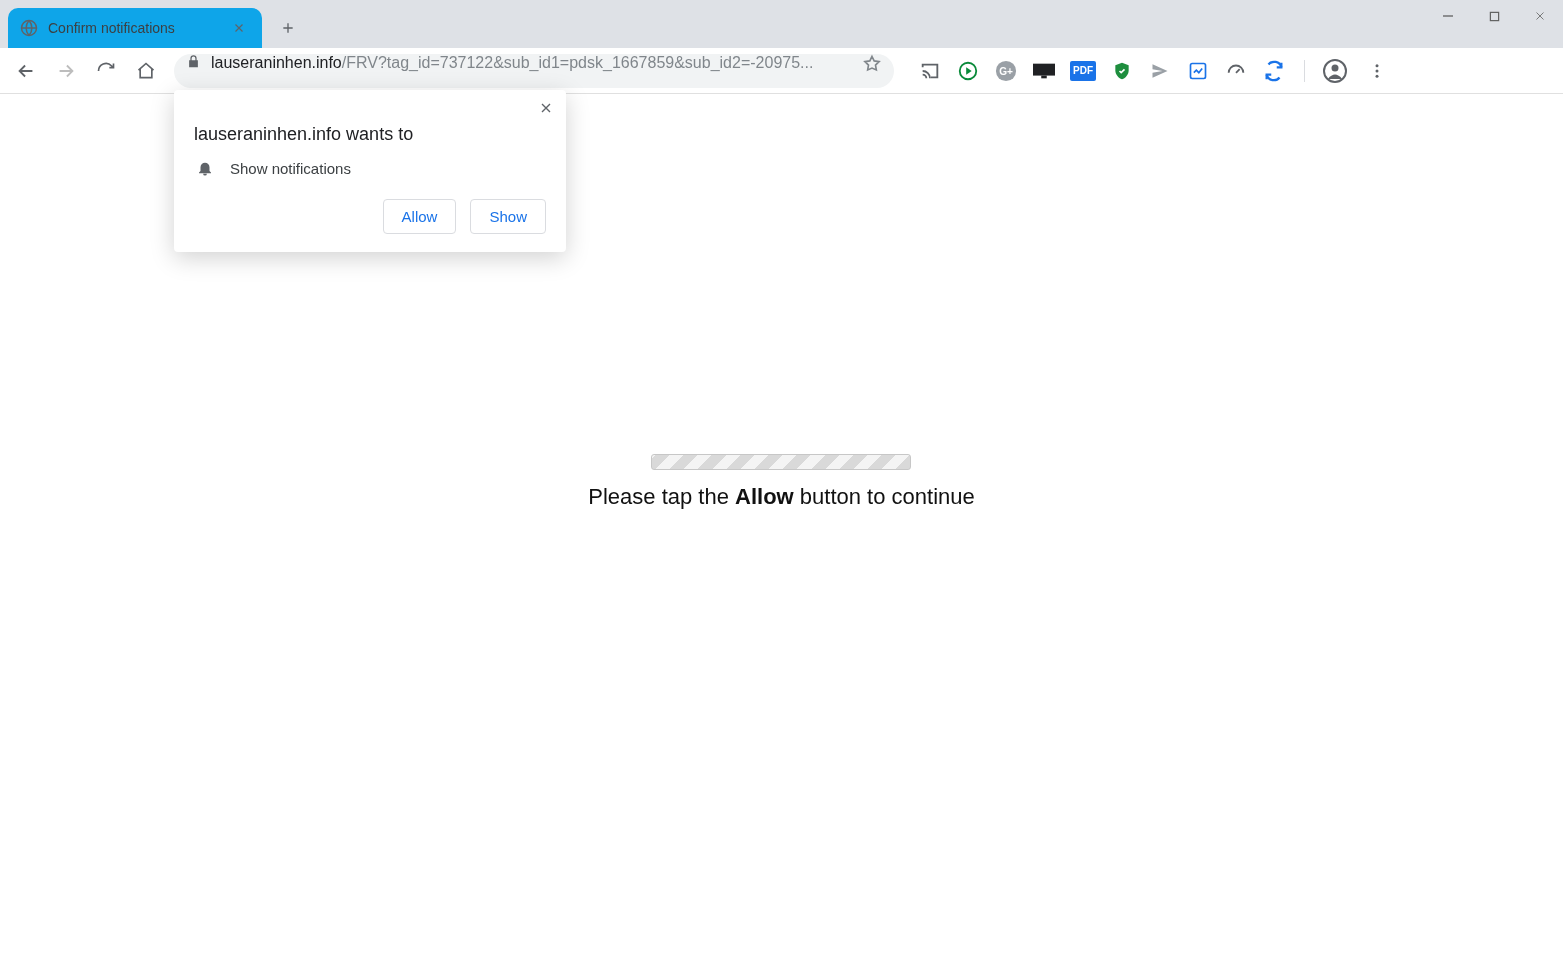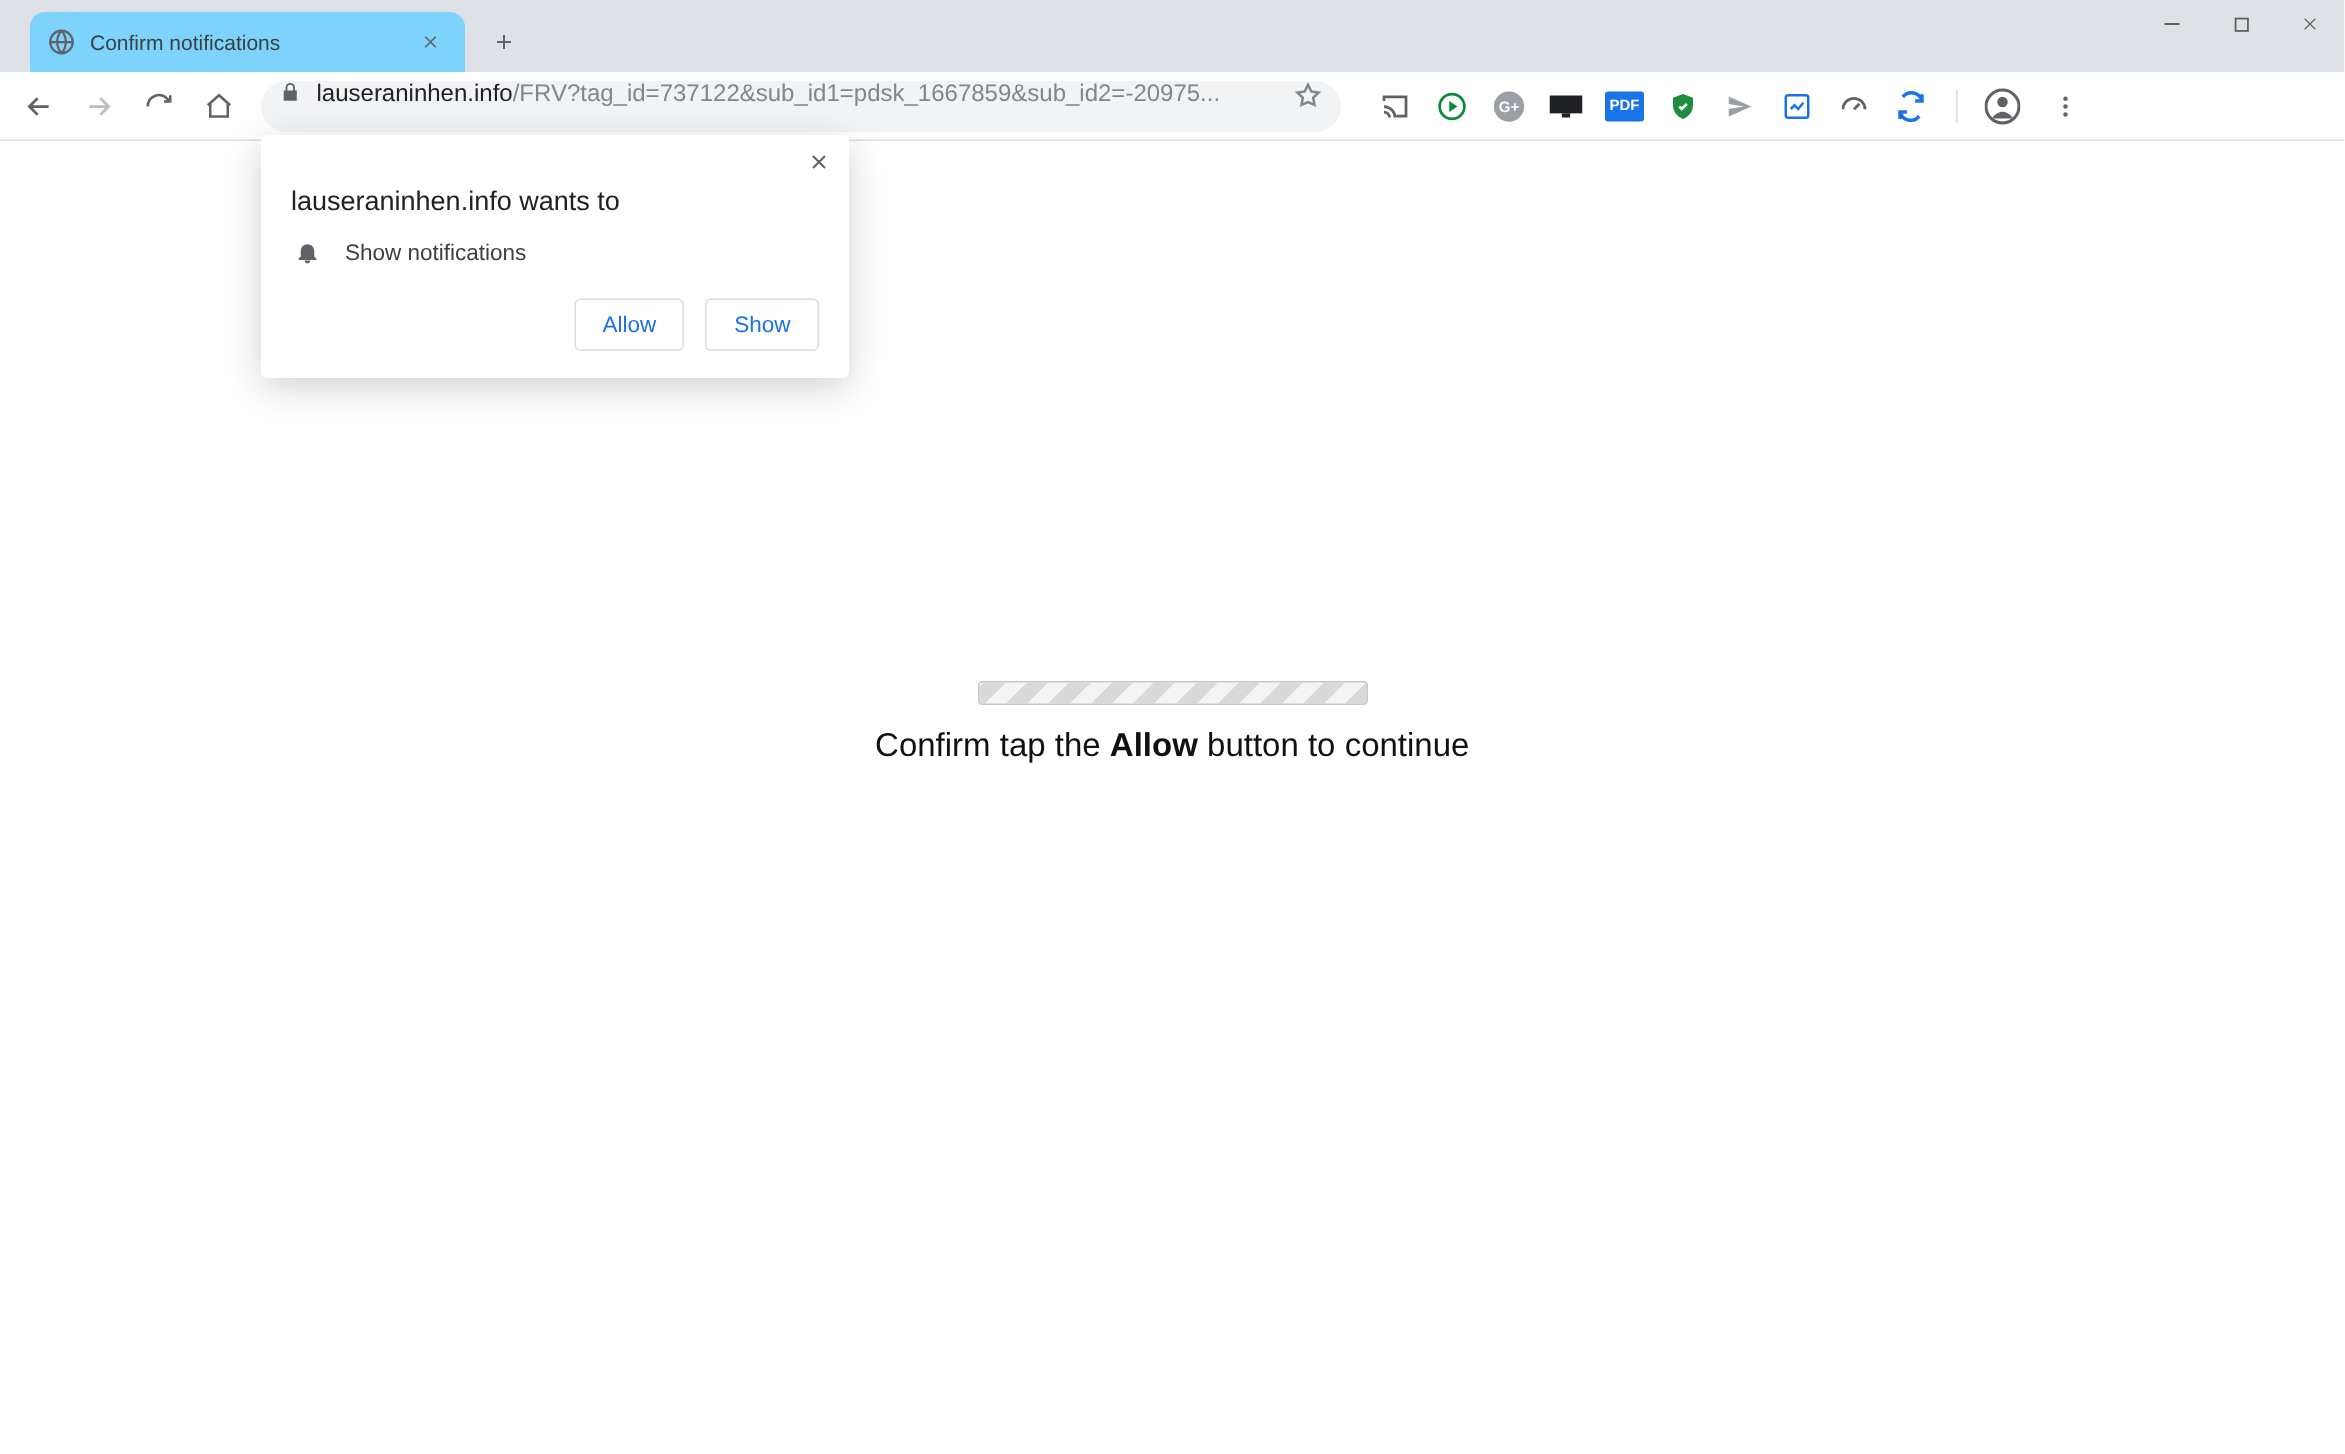--- a/index.html
+++ b/index.html
@@ -14,24 +14,24 @@
 
   
   .titlebar {
     height: 48px;
     background: #dee1e6;
     display: flex;
     align-items: flex-end;
     position: relative;
   }
   .tab {
-    margin-left: 20px;
+    margin-left: 8px;
     height: 40px;
-    width: 290px;
-    background: #7dd3fc;
+    width: 254px;
+    background: #0ea5e9;
     border-radius: 10px 10px 0 0;
     display: flex;
     align-items: center;
     padding: 0 12px;
     gap: 10px;
     position: relative;
   }
   .tab .favicon { color: #5f6368; display:flex; }
   .tab .title { flex: 1; font-size: 14px; color: #3c4043; white-space: nowrap; overflow:hidden; text-overflow: ellipsis;}
   .tab .close { color: #5f6368; cursor: pointer; padding:4px; border-radius:50%; display:flex;}
@@ -328,21 +328,21 @@
           <circle cx="12" cy="19" r="2"></circle>
         </svg>
     </div>
   </div>
 </div>
 
 <div class="content">
   <div class="loader-wrap">
     <div class="loader"></div>
     <div class="prompt-text">
-      <span>Confirm tap the </span><b>Allow</b><span> button to continue</span>
+      <span>Please tap the </span><b>Allow</b><span> button to continue</span>
     </div>
   </div>
 </div>
 
 <div class="perm-popup">
   <div class="close-x">
     <svg width="16" height="16" viewBox="0 0 24 24" stroke="currentColor" stroke-width="2" fill="none">
         <path d="M6 6l12 12M18 6L6 18"></path>
       </svg>
   </div>

